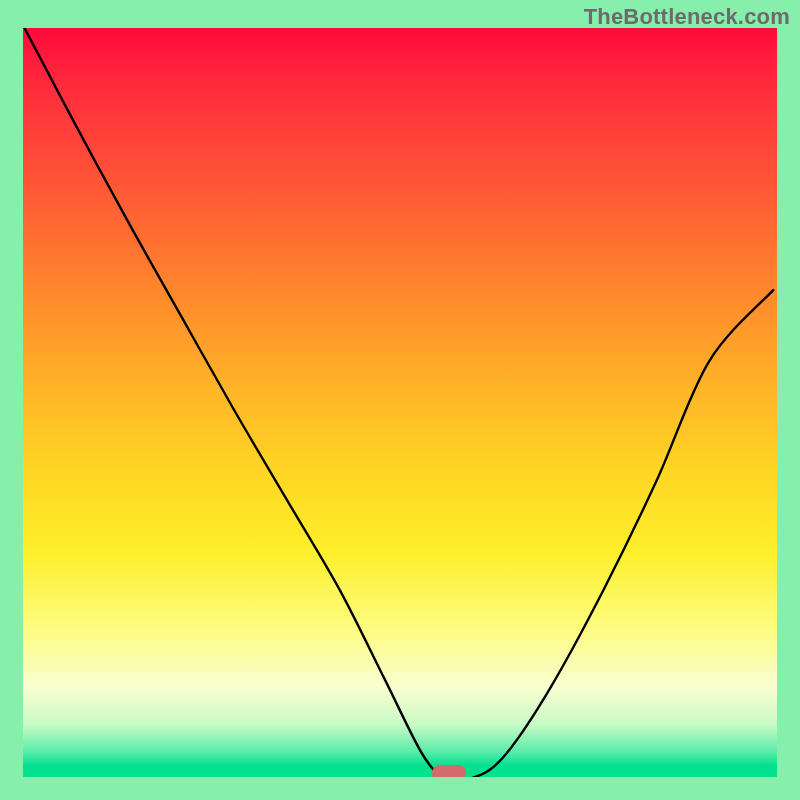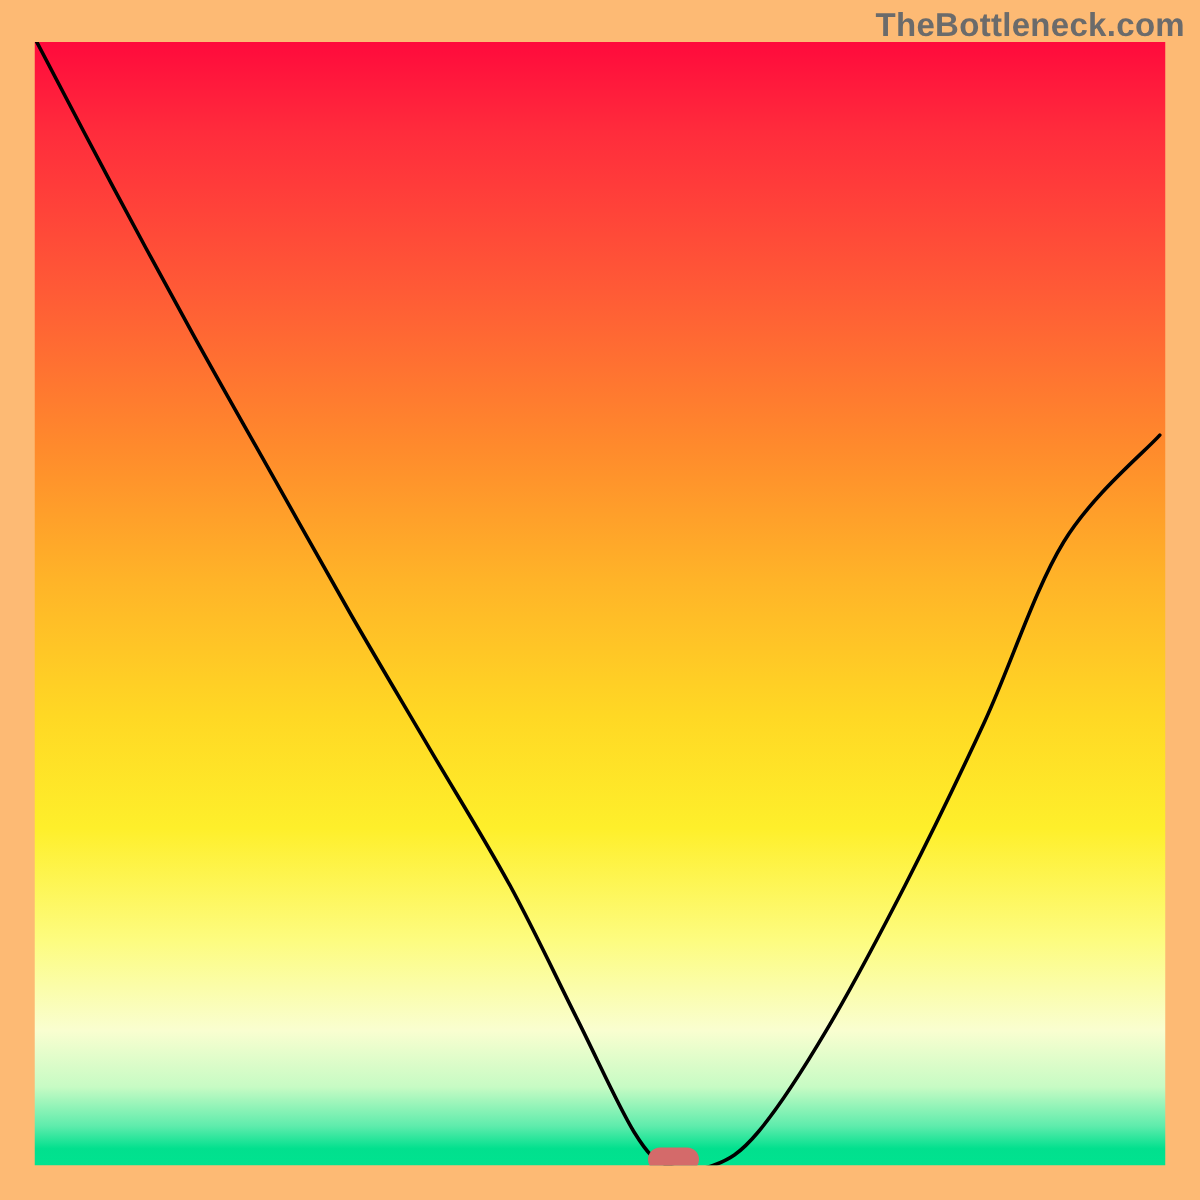--- a/index.html
+++ b/index.html
@@ -8,21 +8,21 @@
     width: 800px;
     height: 800px;
     background: #000;
     overflow: hidden;
     font-family: Arial, Helvetica, sans-serif;
   }
   .frame {
     position: relative;
     width: 800px;
     height: 800px;
-    background: #fdba74;
+    background: #86efac;
   }
   .watermark {
     position: absolute;
     top: 4px;
     right: 10px;
     font-size: 22px;
     font-weight: bold;
     color: #6b6b6b;
     letter-spacing: 0.2px;
     z-index: 10;

